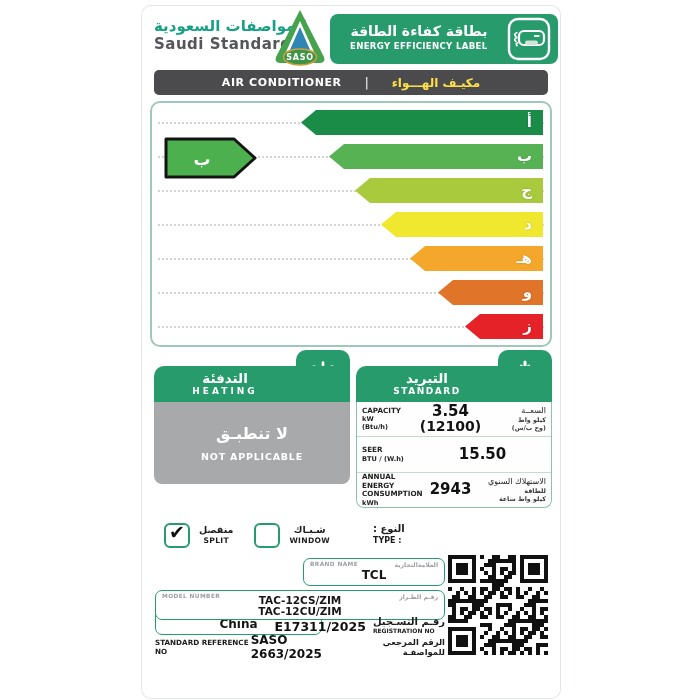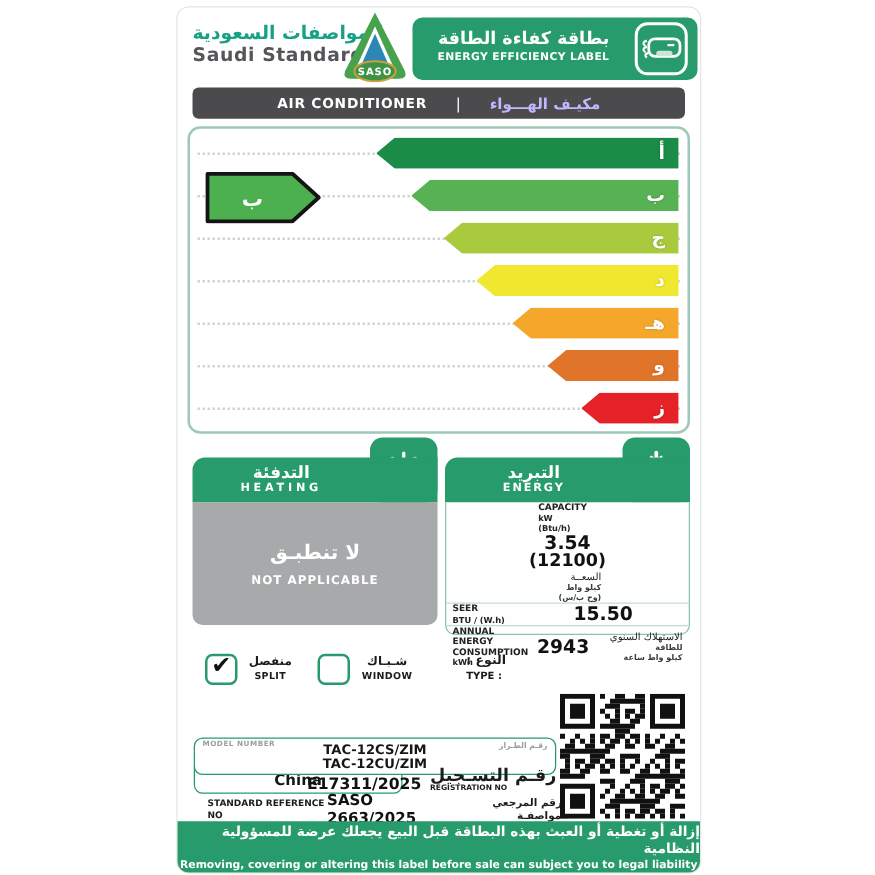--- a/index.html
+++ b/index.html
@@ -18,21 +18,21 @@
   .title-box { position:absolute; left:188px; top:8px; width:228px; height:50px; background:#279b6b; border-radius:8px; }
   .title-texts { position:absolute; left:20px; top:9px; }
   .title-ar { color:#fff; font-weight:bold; font-size:14px; line-height:17px; }
   .title-en { color:#fff; font-weight:bold; font-size:8.6px; line-height:13px; letter-spacing:.3px; }
   .ac-icon { position:absolute; right:7px; top:3px; }
 
   .product-bar { position:absolute; left:12px; top:64px; width:394px; height:25px; background:#4b4b4d;
                  border-radius:5px; display:flex; align-items:center; justify-content:center; gap:23px; }
   .product-en { color:#fff; font-weight:bold; font-size:11px; letter-spacing:.6px; }
   .product-sep { color:#fff; font-size:12px; }
-  .product-ar { color:#c4b5fd; font-weight:bold; font-size:12px; }
+  .product-ar { color:#fde047; font-weight:bold; font-size:12px; }
 
   
   .scale-panel { position:absolute; left:8px; top:95px; width:402px; height:246px; background:#fff;
                  border:2px solid #9dc9b6; border-radius:10px; padding-top:3px; }
   .grade-row { position:relative; height:34px; }
   .dotted { position:absolute; left:6px; right:6px; top:16px; border-top:2px dotted #d2d5d6; }
   .grade-arrow { position:absolute; right:7px; top:4px; height:25px;
                  clip-path:polygon(0 50%, 15px 0, 100% 0, 100% 100%, 15px 100%); }
   .g0{width:242px}.g1{width:214px}.g2{width:188px}.g3{width:162px}.g4{width:133px}.g5{width:105px}.g6{width:78px}
   .grade-letter { position:absolute; right:11px; top:0; line-height:24px; color:#fff; font-weight:bold; font-size:15px;
@@ -45,29 +45,29 @@
   .heating-box { left:12px; } .cooling-box { left:214px; }
   .icon-tab { position:absolute; right:0; top:0; width:54px; height:52px; background:#279b6b; border-radius:10px;
               display:flex; align-items:center; justify-content:center; }
   .hc-header { position:absolute; left:0; top:16px; width:100%; height:36px; background:#279b6b;
                border-radius:10px 0 0 0; }
   .hc-header .hdr-inner { width:calc(100% - 54px); height:100%; display:flex; flex-direction:column;
                           align-items:center; justify-content:center; }
   .hdr-ar { color:#fff; font-weight:bold; font-size:13.5px; line-height:15px; }
   .hdr-en { color:#fff; font-weight:bold; font-size:9px; line-height:11px; letter-spacing:3px;text-align:right; }
   .cooling-box .hdr-en { letter-spacing:1.5px; }
-  .heating-body { position:absolute; left:0; top:52px; width:100%; height:98px; background:#a7a9aa;
+  .heating-body { position:absolute; left:0; top:52px; width:100%; height:82px; background:#a7a9aa;
                   border-radius:0 0 8px 8px; display:flex; flex-direction:column; align-items:center; justify-content:center; gap:8px; }
   .na-ar { color:#fff; font-weight:bold; font-size:16px; letter-spacing:1px; }
   .na-en { color:#fff; font-weight:bold; font-size:9.5px; letter-spacing:.8px; }
   .cooling-body { position:absolute; left:0; top:52px; width:100%; height:106px; background:#fdfefd;
                   border:1.5px solid #8cc4aa; border-top:none; border-radius:0 0 8px 8px;
                   display:flex; flex-direction:column; }
   .cool-row { flex:1; display:flex; align-items:center; border-top:1px solid #c3ddcd; }
-  .cool-row:first-child { border-top:none;flex-direction:column; }
+  .cool-row:first-child { border-top:none; }
   .cool-en { width:57px; padding-left:5px; }
   .cool-en .l1 { font-size:7.2px; font-weight:bold; color:#222; line-height:8.5px; }
   .cool-en .l2, .cool-en .l3 { font-size:6.6px; font-weight:bold; color:#222; line-height:8px; }
   .cool-val { flex:1; text-align:center; font-weight:bold; color:#111; font-size:15px; line-height:15px; }
   .cool-val .v2 { font-size:14px; line-height:15px; }
   .cool-ar { width:64px; padding-right:5px; text-align:right; }
   .cool-ar .a1 { font-size:8px; font-weight:normal; color:#1c1c1c; line-height:9.5px; }
   .cool-ar .a2, .cool-ar .a3 { font-size:6.4px; font-weight:bold; color:#3a3a3a; line-height:8px; }
 
   
@@ -89,24 +89,24 @@
   .model-box { left:13px; top:584px; width:290px; height:30px; }
   .box-label-en { position:absolute; left:6px; top:2px; font-size:5.8px; font-weight:bold; color:#9b9fa2; letter-spacing:.4px; }
   .box-label-ar { position:absolute; right:6px; top:2px; font-size:6.2px; font-weight:bold; color:#9b9fa2; }
   .box-value { position:absolute; left:0; right:0; top:9px; text-align:center; font-size:12px; font-weight:bold; color:#161616; }
   .model-vals { position:absolute; left:0; right:0; top:4px; text-align:center; font-size:10.5px; font-weight:bold; color:#161616; line-height:11px; }
 
   .registration-row { position:absolute; left:13px; top:609px; width:290px; height:22px;
                       display:flex; justify-content:flex-end; align-items:center; gap:7px; }
   .reg-value { font-size:12.5px; font-weight:bold; color:#111; }
   .reg-labels { display:flex; flex-direction:column; line-height:9px; }
-  .reg-ar { font-size:14px; font-weight:bold; color:#1c1c1c; }
+  .reg-ar { font-size:10px; font-weight:bold; color:#1c1c1c; }
   .reg-en { font-size:6px; font-weight:bold; color:#1c1c1c; }
 
-  .standard-row { position:absolute; left:24px; top:633px; width:290px; height:15px;
+  .standard-row { position:absolute; left:13px; top:633px; width:290px; height:15px;
                   display:flex; justify-content:space-between; align-items:center; }
   .std-en { font-size:7.2px; font-weight:bold; color:#1c1c1c; }
   .std-val { font-size:12px; font-weight:bold; color:#111; }
   .std-ar { font-size:8.4px; font-weight:bold; color:#1c1c1c; }
 
   .qr-box { position:absolute; left:306px; top:549px; width:100px; height:100px; background:#fff; }
 
   
   .footer-bar { position:absolute; left:0; right:0; bottom:0; height:41px; background:#279b6b;
                 border-radius:0 0 9px 9px; display:flex; flex-direction:column; align-items:center; justify-content:center; gap:2px; }
@@ -245,21 +245,21 @@
             <line x1="13" y1="6.5" x2="17" y2="9.5"></line>
               <line x1="21" y1="6.5" x2="17" y2="9.5"></line>
             <line x1="13" y1="27.5" x2="17" y2="24.5"></line>
               <line x1="21" y1="27.5" x2="17" y2="24.5"></line>
           </g>
         </svg>
       </div>
       <div class="hc-header">
         <div class="hdr-inner">
           <div class="hdr-ar ar">التبريد</div>
-          <div class="hdr-en">ENERGY</div>
+          <div class="hdr-en">STANDARD</div>
         </div>
       </div>
       <div class="cooling-body">
         <div class="cool-row">
           <div class="cool-en">
             <div class="l1">CAPACITY</div>
             <div class="l2">kW</div>
             <div class="l3">(Btu/h)</div>
           </div>
           <div class="cool-val">
@@ -317,20 +317,25 @@
       <div class="type-labels">
         <span class="type-ar ar">النوع :</span>
         <span class="type-en">TYPE :</span>
       </div>
     </div>
 
     <div class="info-box made-box">
       <span class="box-label-en">MADE IN</span>
       <span class="box-label-ar ar">بلد الصنع</span>
       <div class="box-value">China</div>
+    </div>
+    <div class="info-box brand-box">
+      <span class="box-label-en">BRAND NAME</span>
+      <span class="box-label-ar ar">العلامةالتجارية</span>
+      <div class="box-value">TCL</div>
     </div>
     <div class="info-box model-box">
       <span class="box-label-en">MODEL NUMBER</span>
       <span class="box-label-ar ar">رقـم الطـراز</span>
       <div class="model-vals">
         <div>TAC-12CS/ZIM</div>
         <div>TAC-12CU/ZIM</div>
       </div>
     </div>
 
@@ -582,19 +587,15 @@
           <rect x="8" y="8" width="12" height="12" fill="#111"></rect>
           <rect x="72" y="0" width="28" height="28" fill="#111"></rect>
           <rect x="76" y="4" width="20" height="20" fill="#fff"></rect>
           <rect x="80" y="8" width="12" height="12" fill="#111"></rect>
           <rect x="0" y="72" width="28" height="28" fill="#111"></rect>
           <rect x="4" y="76" width="20" height="20" fill="#fff"></rect>
           <rect x="8" y="80" width="12" height="12" fill="#111"></rect>
         </svg>
     </div>
 
-    <div class="footer-bar">
-      <div class="footer-ar ar">إزالة أو تغطية أو العبث بهذه البطاقة قبل البيع يجعلك عرضة للمسؤولية النظامية</div>
-      <div class="footer-en">Removing, covering or altering this label before sale can subject you to legal liability</div>
-    </div>
 
   </div>
 </div>
 
 </body></html>

